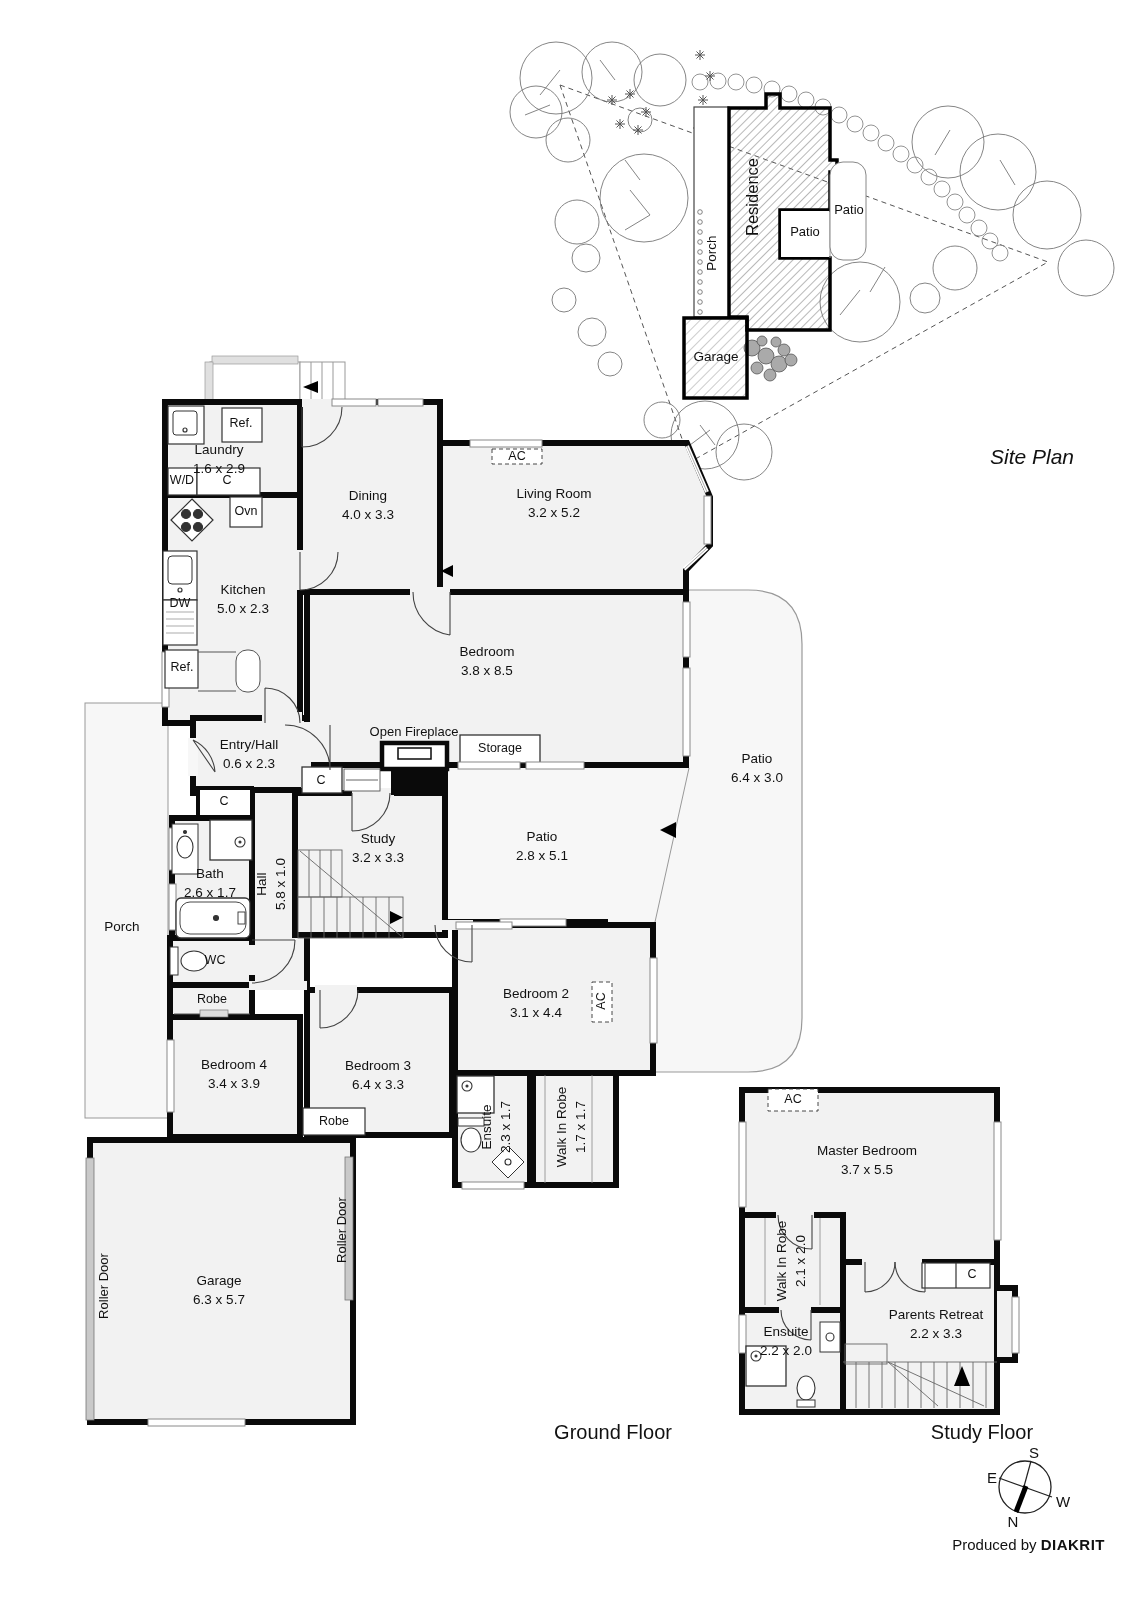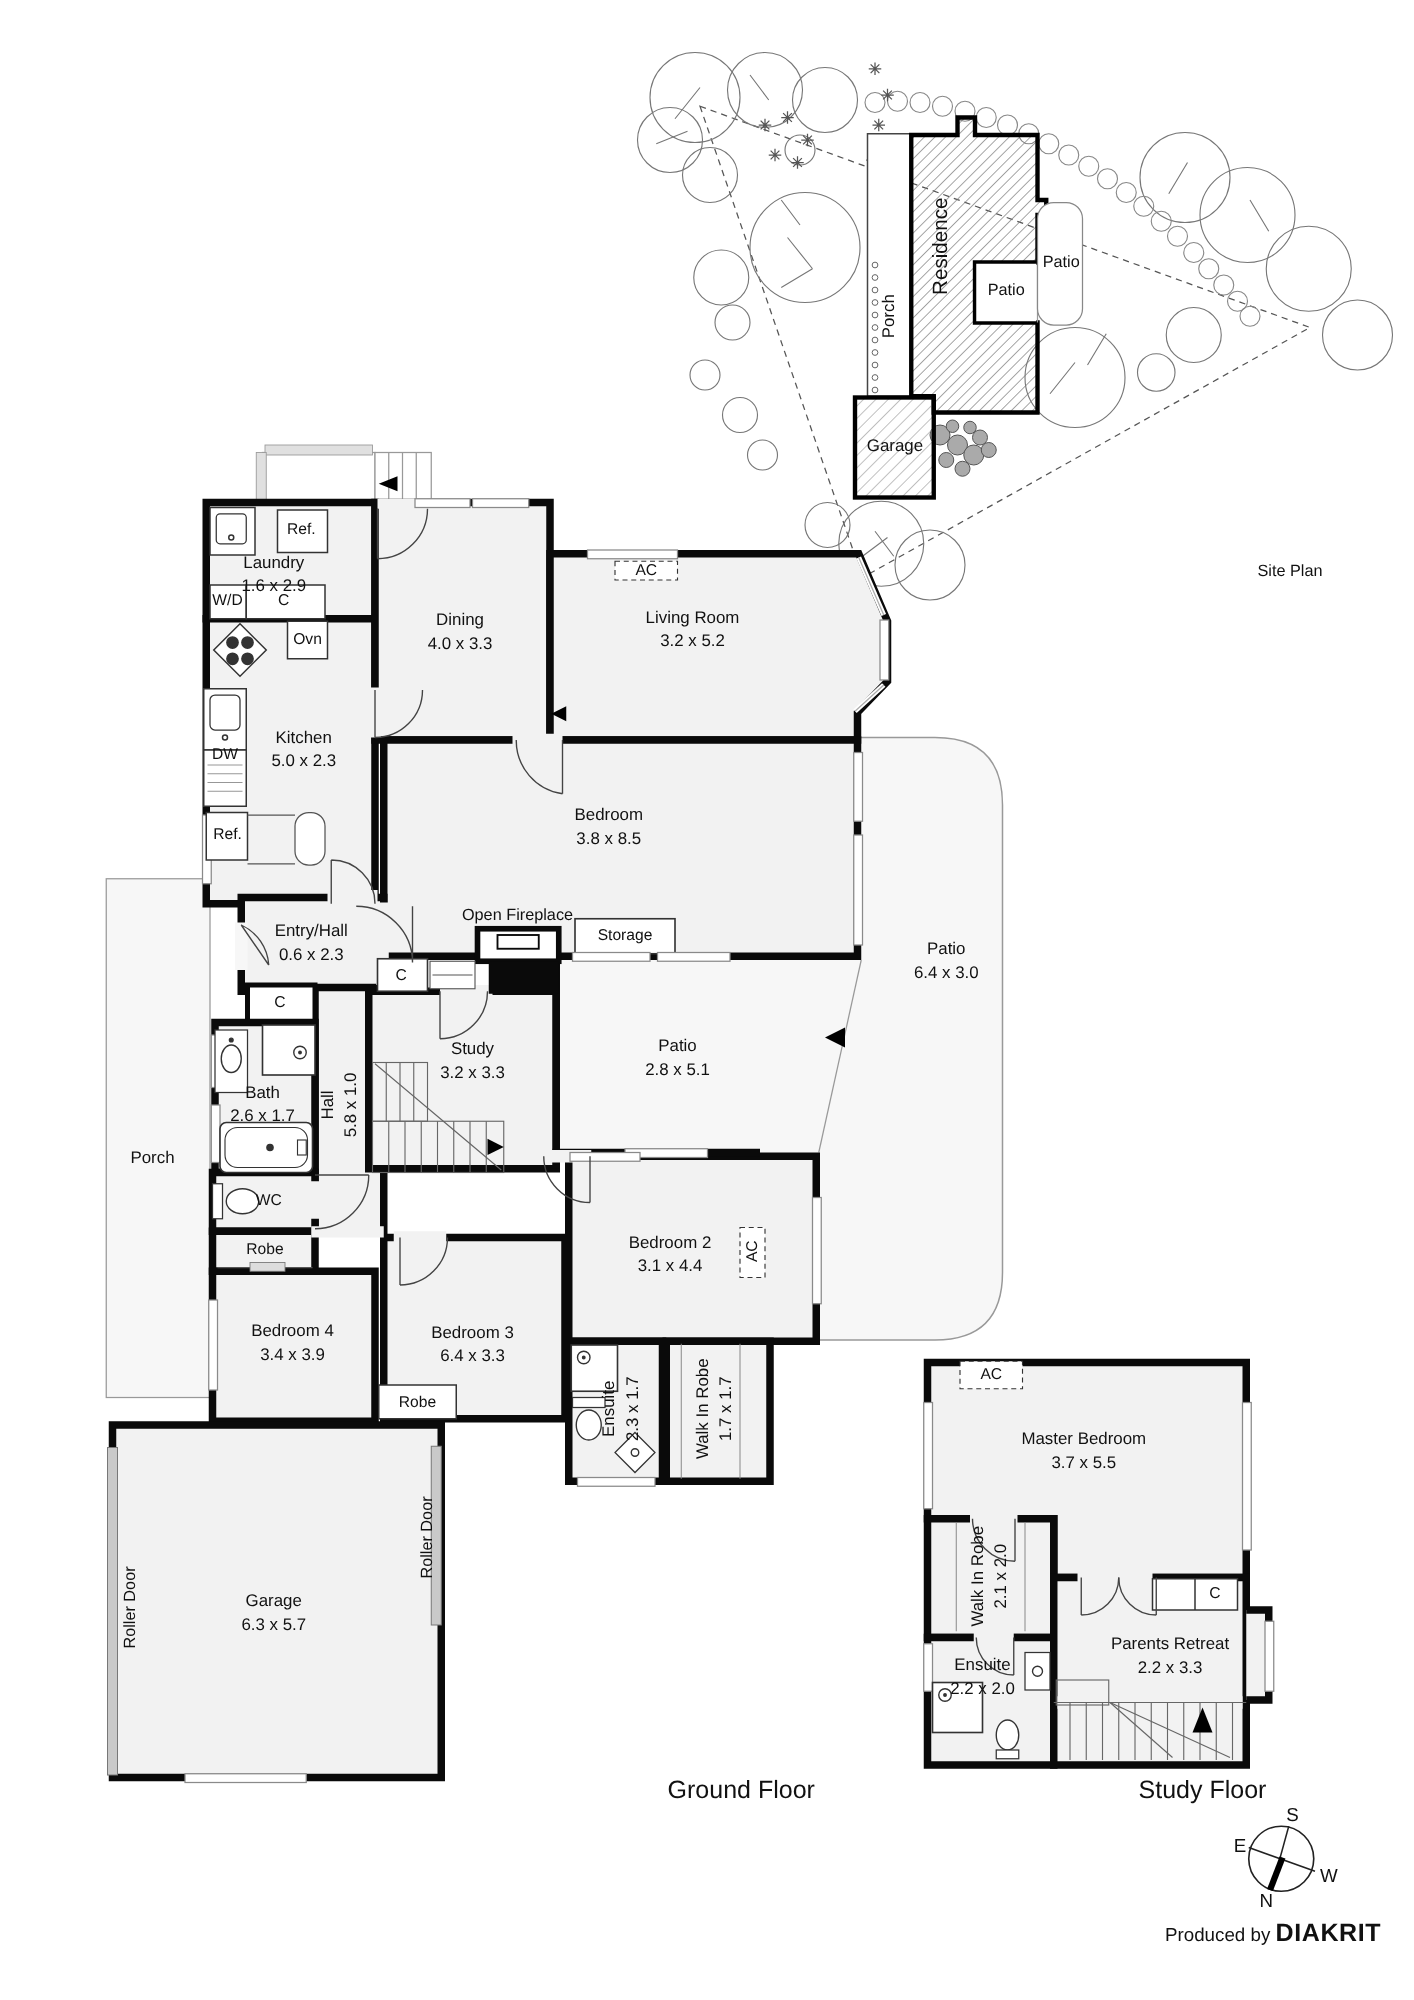--- a/index.html
+++ b/index.html
@@ -5,25 +5,25 @@
   html,body{margin:0;padding:0;background:#fff;}
   #canvas{position:relative;width:1131px;height:1600px;background:#fff;overflow:hidden;
           font-family:"Liberation Sans","DejaVu Sans",sans-serif;color:#111;}
   svg{position:absolute;left:0;top:0;}
   .lbl{position:absolute;transform:translate(-50%,-50%);text-align:center;
        font-size:13.5px;line-height:1.4;white-space:nowrap;display:flex;flex-direction:column;}
   .lbl.rot{transform:translate(-50%,-50%) rotate(-90deg);}
   .sm{font-size:12.5px;}
   .md{font-size:13px;}
   .big{font-size:16.5px;}
-  .title{font-size:20px;}
-  .stitle{font-size:13px;}
+  .title{font-size:20px;margin-left:20px;}
+  .stitle{font-size:21px;font-style:italic;}
   .comp{font-size:15px;}
   .fr{position:absolute;right:26px;top:1536px;font-size:15px;text-align:right;white-space:nowrap;}
-  .fr b{font-size:20px;letter-spacing:.5px;}
+  .fr b{font-size:15px;letter-spacing:.5px;}
 </style>
 </head>
 <body>
 
 <div id="canvas">
 
 <svg width="1131" height="1600" viewBox="0 0 1131 1600">
   <defs>
     <pattern id="hatch1" width="6" height="6" patternUnits="userSpaceOnUse" patternTransform="rotate(45)">
       <line x1="0" y1="0" x2="0" y2="6" stroke="#7d7d7d" stroke-width="1.1"></line>

